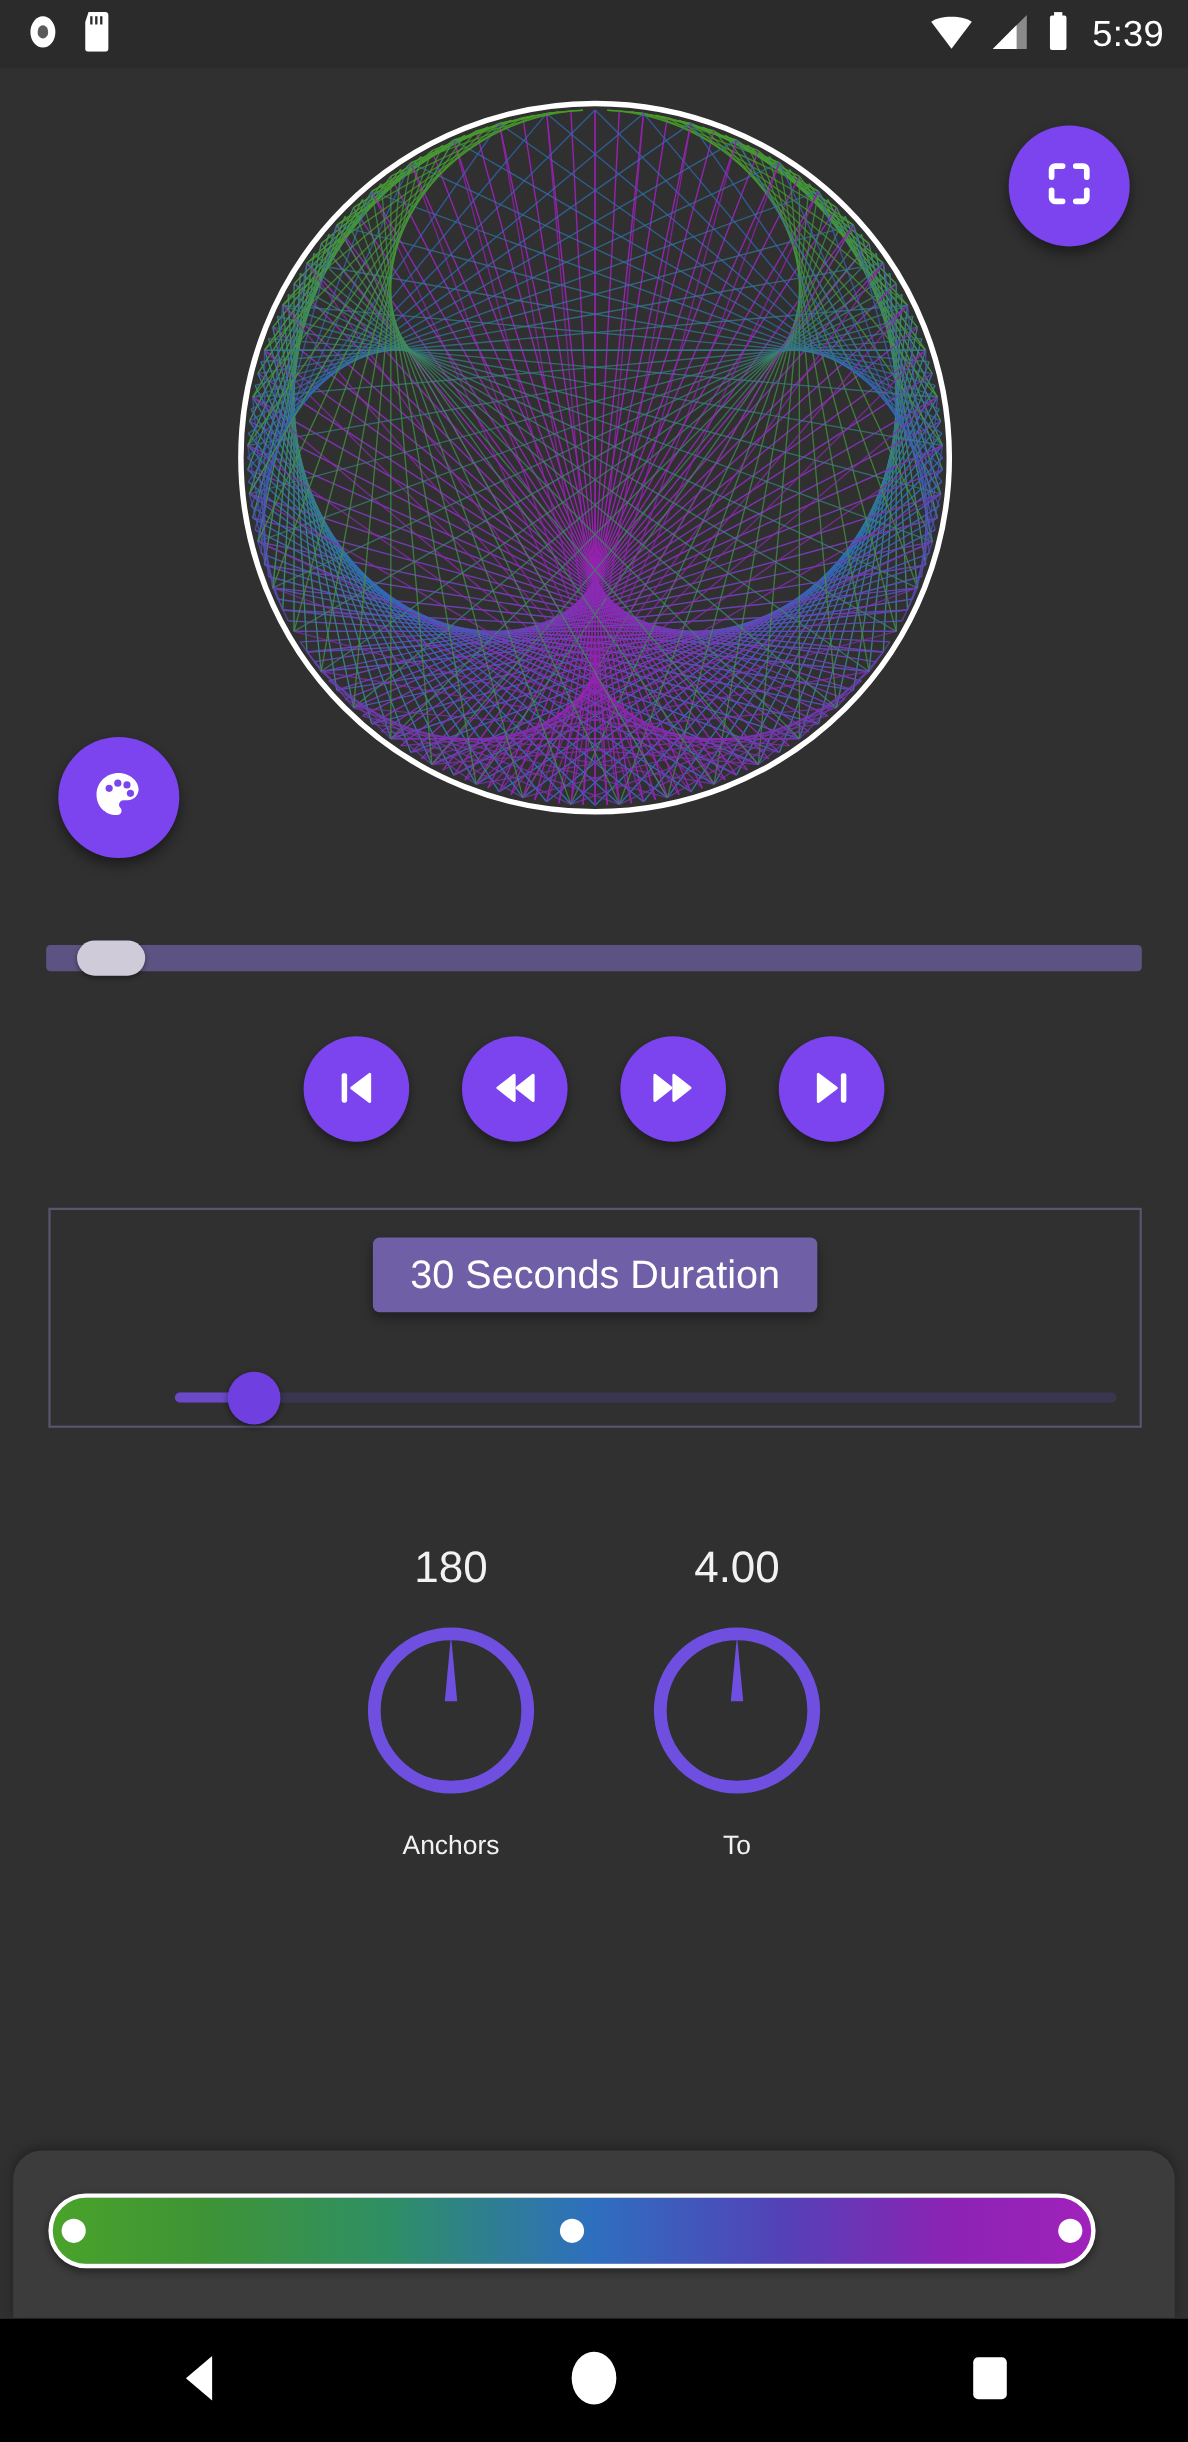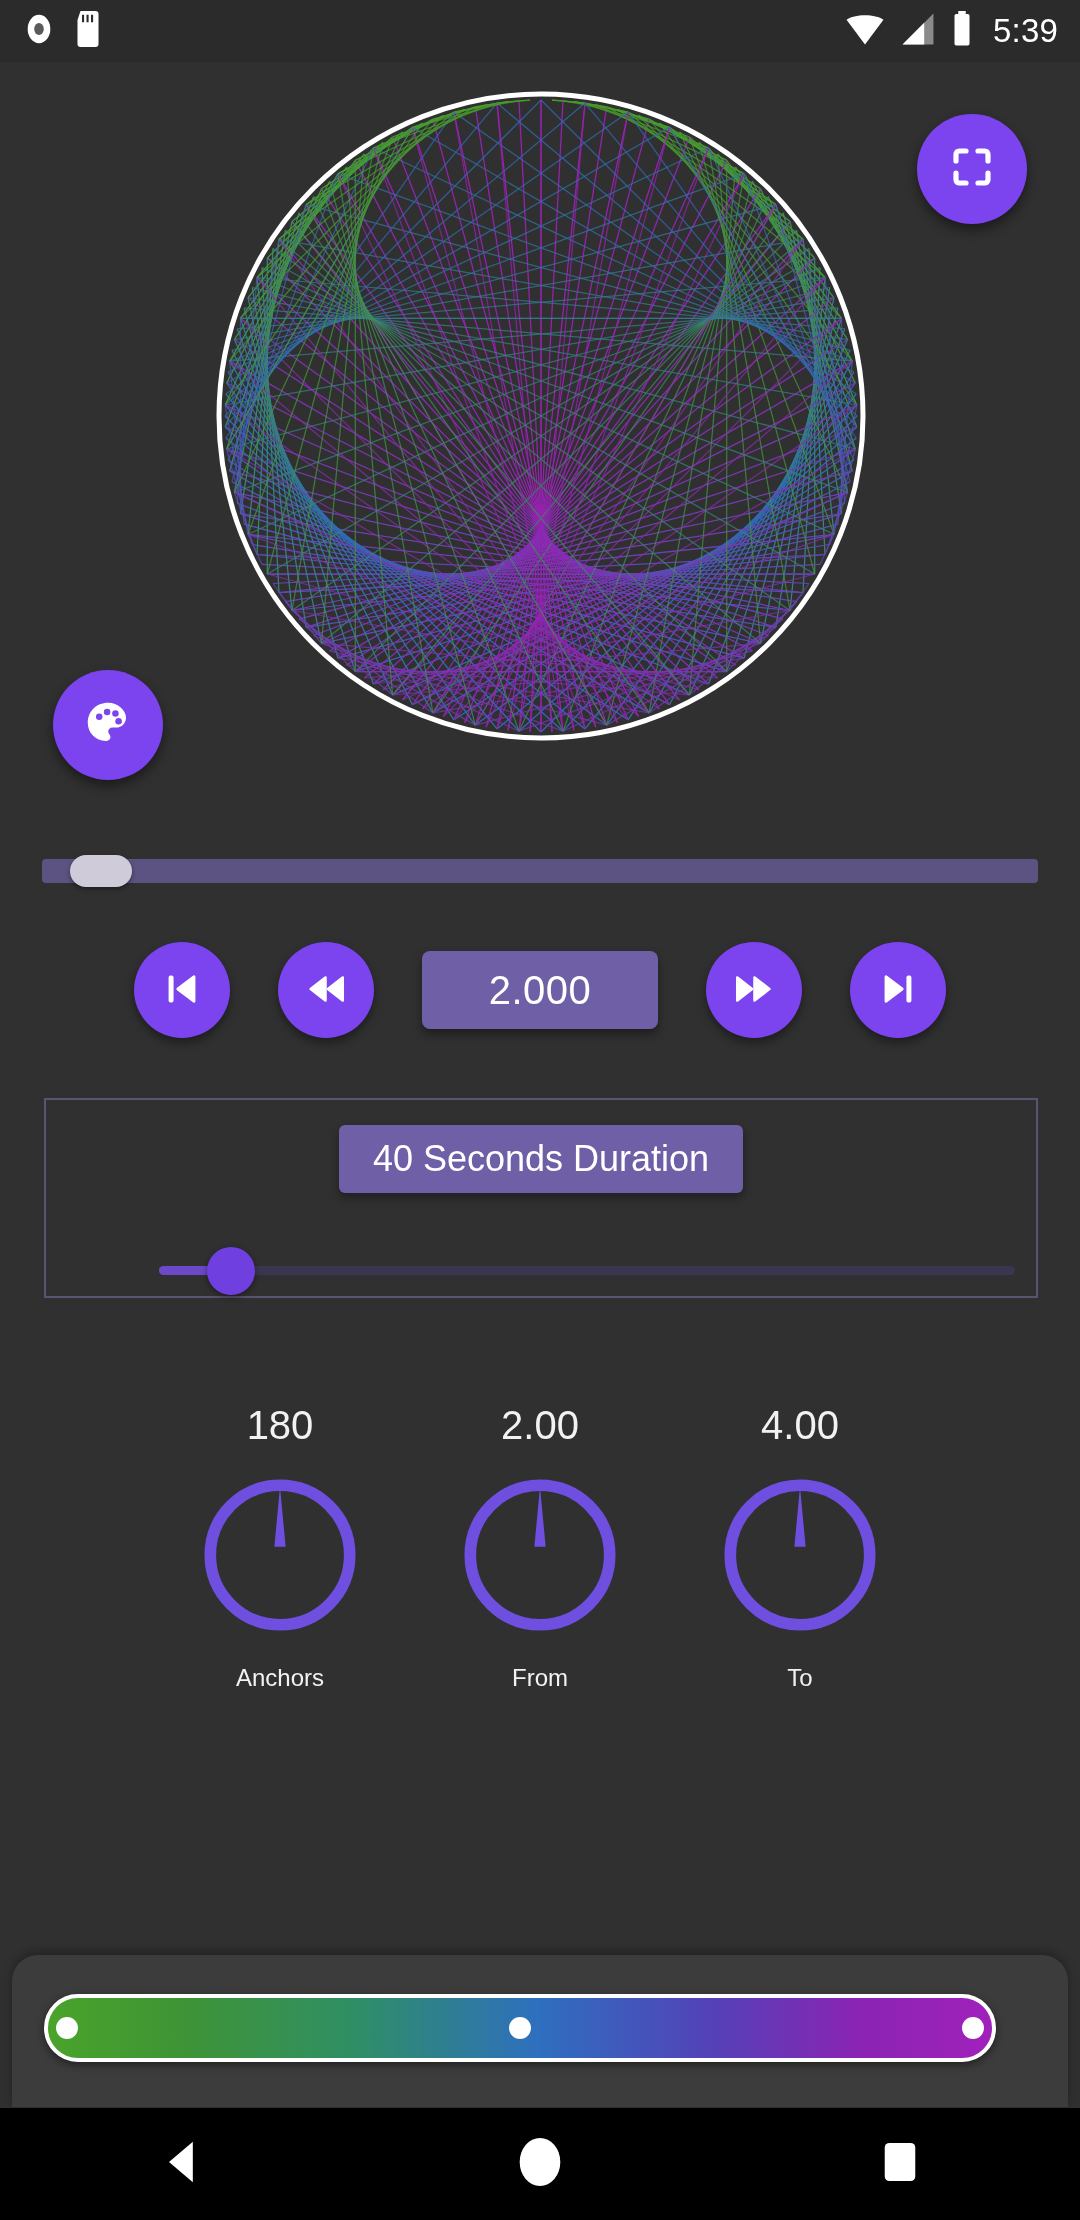--- a/index.html
+++ b/index.html
@@ -610,21 +610,20 @@
 
     <button class="tbtn">
       <span>
         <svg width="46" height="46" viewBox="0 0 24 24" fill="#fff">
           <path d="M12.4 6 v12 a.7.7 0 0 1 -1.1 .56 L3.6 12.56 a.7.7 0 0 1 0 -1.12 l7.7 -6 A.7.7 0 0 1 12.4 6z"></path>
           <path d="M21.4 6 v12 a.7.7 0 0 1 -1.1 .56 l-7.7 -6 a.7.7 0 0 1 0 -1.12 l7.7 -6 A.7.7 0 0 1 21.4 6z"></path>
         </svg>
       </span>
     </button>
 
-    <button class="tvalue">2.000</button>
 
     <button class="tbtn">
       <span>
         <svg width="46" height="46" viewBox="0 0 24 24" fill="#fff">
           <path d="M2.6 6 v12 a.7.7 0 0 0 1.1 .56 l7.7 -6 a.7.7 0 0 0 0 -1.12 l-7.7 -6 A.7.7 0 0 0 2.6 6z"></path>
           <path d="M11.6 6 v12 a.7.7 0 0 0 1.1 .56 l7.7 -6 a.7.7 0 0 0 0 -1.12 l-7.7 -6 A.7.7 0 0 0 11.6 6z"></path>
         </svg>
       </span>
     </button>
 
@@ -632,51 +631,41 @@
       <span>
         <svg width="46" height="46" viewBox="0 0 24 24" fill="#fff">
           <path d="M5 5.6 v12.8 a.7.7 0 0 0 1.1 .6 l8.5 -6.4 a.75 .75 0 0 0 0 -1.2 l-8.5 -6.4 A.7 .7 0 0 0 5 5.6z"></path>
           <rect x="16.4" y="5" width="2.6" height="14" rx="1"></rect>
         </svg>
       </span>
     </button>
   </div>
 
   <div class="duration-panel">
-    <button class="duration-btn">40 Seconds Duration</button>
+    <button class="duration-btn">30 Seconds Duration</button>
     <div class="dur-slider">
       <div class="dur-track-off"></div>
       <div class="dur-track-on" id="dur-track-on" style="width: 72px;"></div>
       <div class="dur-thumb" id="dur-thumb" style="left: 48px;"></div>
     </div>
   </div>
 
   <div class="knob-row" id="knob-row">
 
     <div class="knob-cell">
       <div class="knob-value">180</div>
       <div class="knob-dial">
         <svg width="166" height="166" viewBox="0 0 100 100">
           <circle cx="50" cy="50" r="42" fill="none" stroke="#6f4fe0" stroke-width="7"></circle>
           <path d="M50 9 L53.4 45 L46.6 45 Z" fill="#6f4fe0"></path>
         </svg>
       </div>
       <div class="knob-label">Anchors</div>
     </div>
 
-    <div class="knob-cell">
-      <div class="knob-value">2.00</div>
-      <div class="knob-dial">
-        <svg width="166" height="166" viewBox="0 0 100 100">
-          <circle cx="50" cy="50" r="42" fill="none" stroke="#6f4fe0" stroke-width="7"></circle>
-          <path d="M50 9 L53.4 45 L46.6 45 Z" fill="#6f4fe0"></path>
-        </svg>
-      </div>
-      <div class="knob-label">From</div>
-    </div>
 
     <div class="knob-cell">
       <div class="knob-value">4.00</div>
       <div class="knob-dial">
         <svg width="166" height="166" viewBox="0 0 100 100">
           <circle cx="50" cy="50" r="42" fill="none" stroke="#6f4fe0" stroke-width="7"></circle>
           <path d="M50 9 L53.4 45 L46.6 45 Z" fill="#6f4fe0"></path>
         </svg>
       </div>
       <div class="knob-label">To</div>

